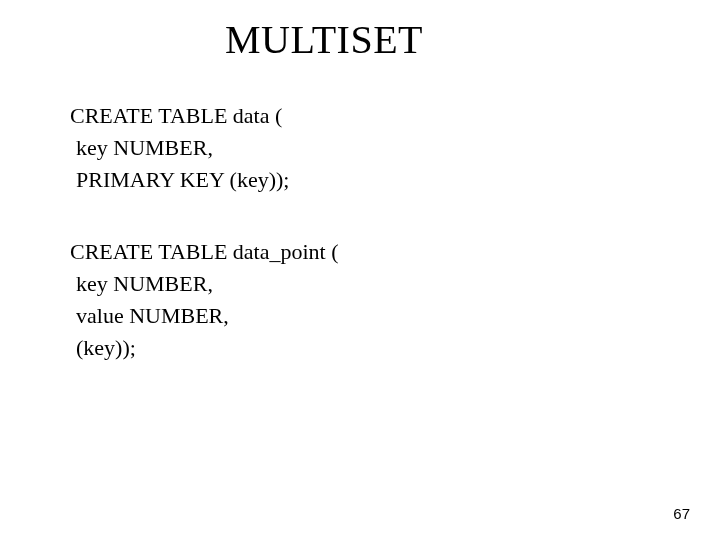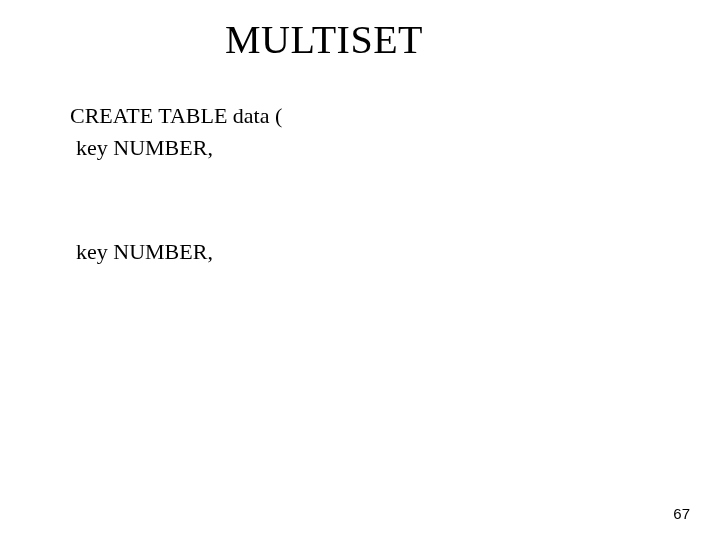--- a/index.html
+++ b/index.html
@@ -53,20 +53,21 @@
 </style>
 </head>
 <body>
 
 <div class="slide">
 
   <div class="title">MULTISET</div>
 
   <div class="code-block block1">
     <span>CREATE TABLE data (</span>
-<span class="indent">key NUMBER,</span></div>
+<span class="indent">key NUMBER,</span><span class="indent">PRIMARY KEY (key));</span></div>
 
   <div class="code-block block2">
-<span class="indent">key NUMBER,</span></div>
+    <span>CREATE TABLE data_point (</span>
+<span class="indent">key NUMBER,</span><span class="indent">value NUMBER,</span><span class="indent">(key));</span></div>
 
   <div class="page-number">67</div>
 
 </div>
 
 </body></html>

